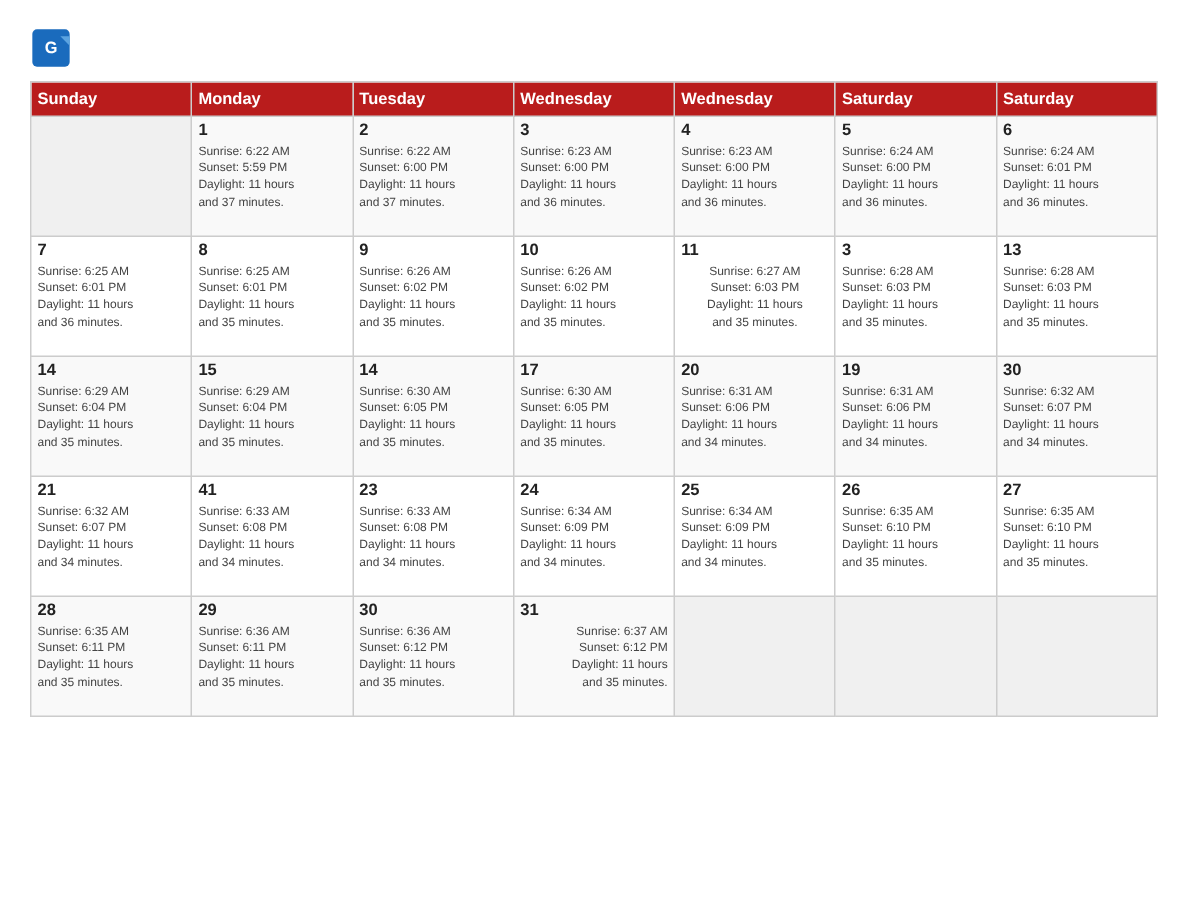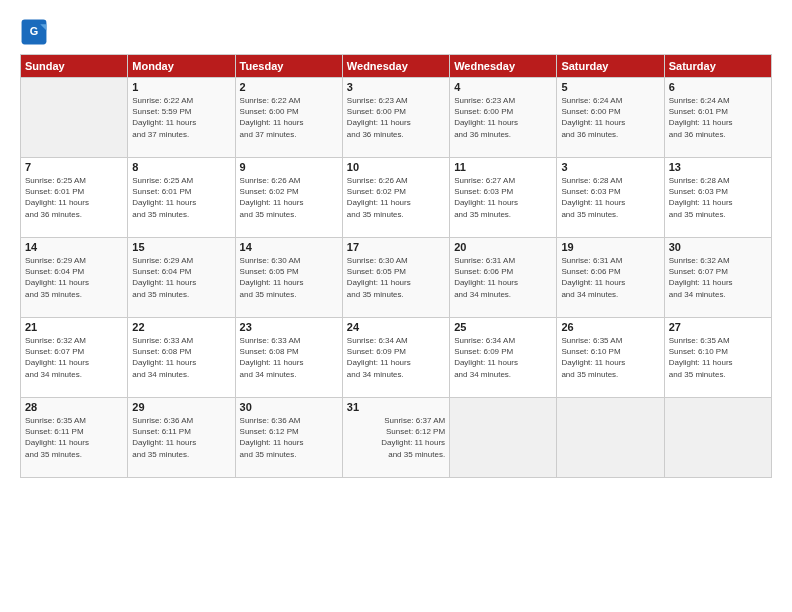--- a/index.html
+++ b/index.html
@@ -193,21 +193,21 @@
           </td>
           <td>
             <span class="day-number">10</span>
             <div class="cell-content" style="white-space: pre-line;">Sunrise: 6:26 AM
 Sunset: 6:02 PM
 Daylight: 11 hours
 and 35 minutes.</div>
           </td>
           <td>
             <span class="day-number">11</span>
-            <div class="cell-content" style="white-space: pre-line;">Sunrise: 6:27 AM
+            <div class="cell-content" style="white-space: pre-line; text-align: center;">Sunrise: 6:27 AM
 Sunset: 6:03 PM
 Daylight: 11 hours
 and 35 minutes.</div>
           </td>
           <td>
             <span class="day-number">3</span>
             <div class="cell-content" style="white-space: pre-line;">Sunrise: 6:28 AM
 Sunset: 6:03 PM
 Daylight: 11 hours
 and 35 minutes.</div>
@@ -273,21 +273,21 @@
         </tr>
         <tr>
           <td>
             <span class="day-number">21</span>
             <div class="cell-content" style="white-space: pre-line;">Sunrise: 6:32 AM
 Sunset: 6:07 PM
 Daylight: 11 hours
 and 34 minutes.</div>
           </td>
           <td>
-            <span class="day-number">22</span>
+            <span class="day-number">41</span>
             <div class="cell-content" style="white-space: pre-line;">Sunrise: 6:33 AM
 Sunset: 6:08 PM
 Daylight: 11 hours
 and 34 minutes.</div>
           </td>
           <td>
             <span class="day-number">23</span>
             <div class="cell-content" style="white-space: pre-line;">Sunrise: 6:33 AM
 Sunset: 6:08 PM
 Daylight: 11 hours

